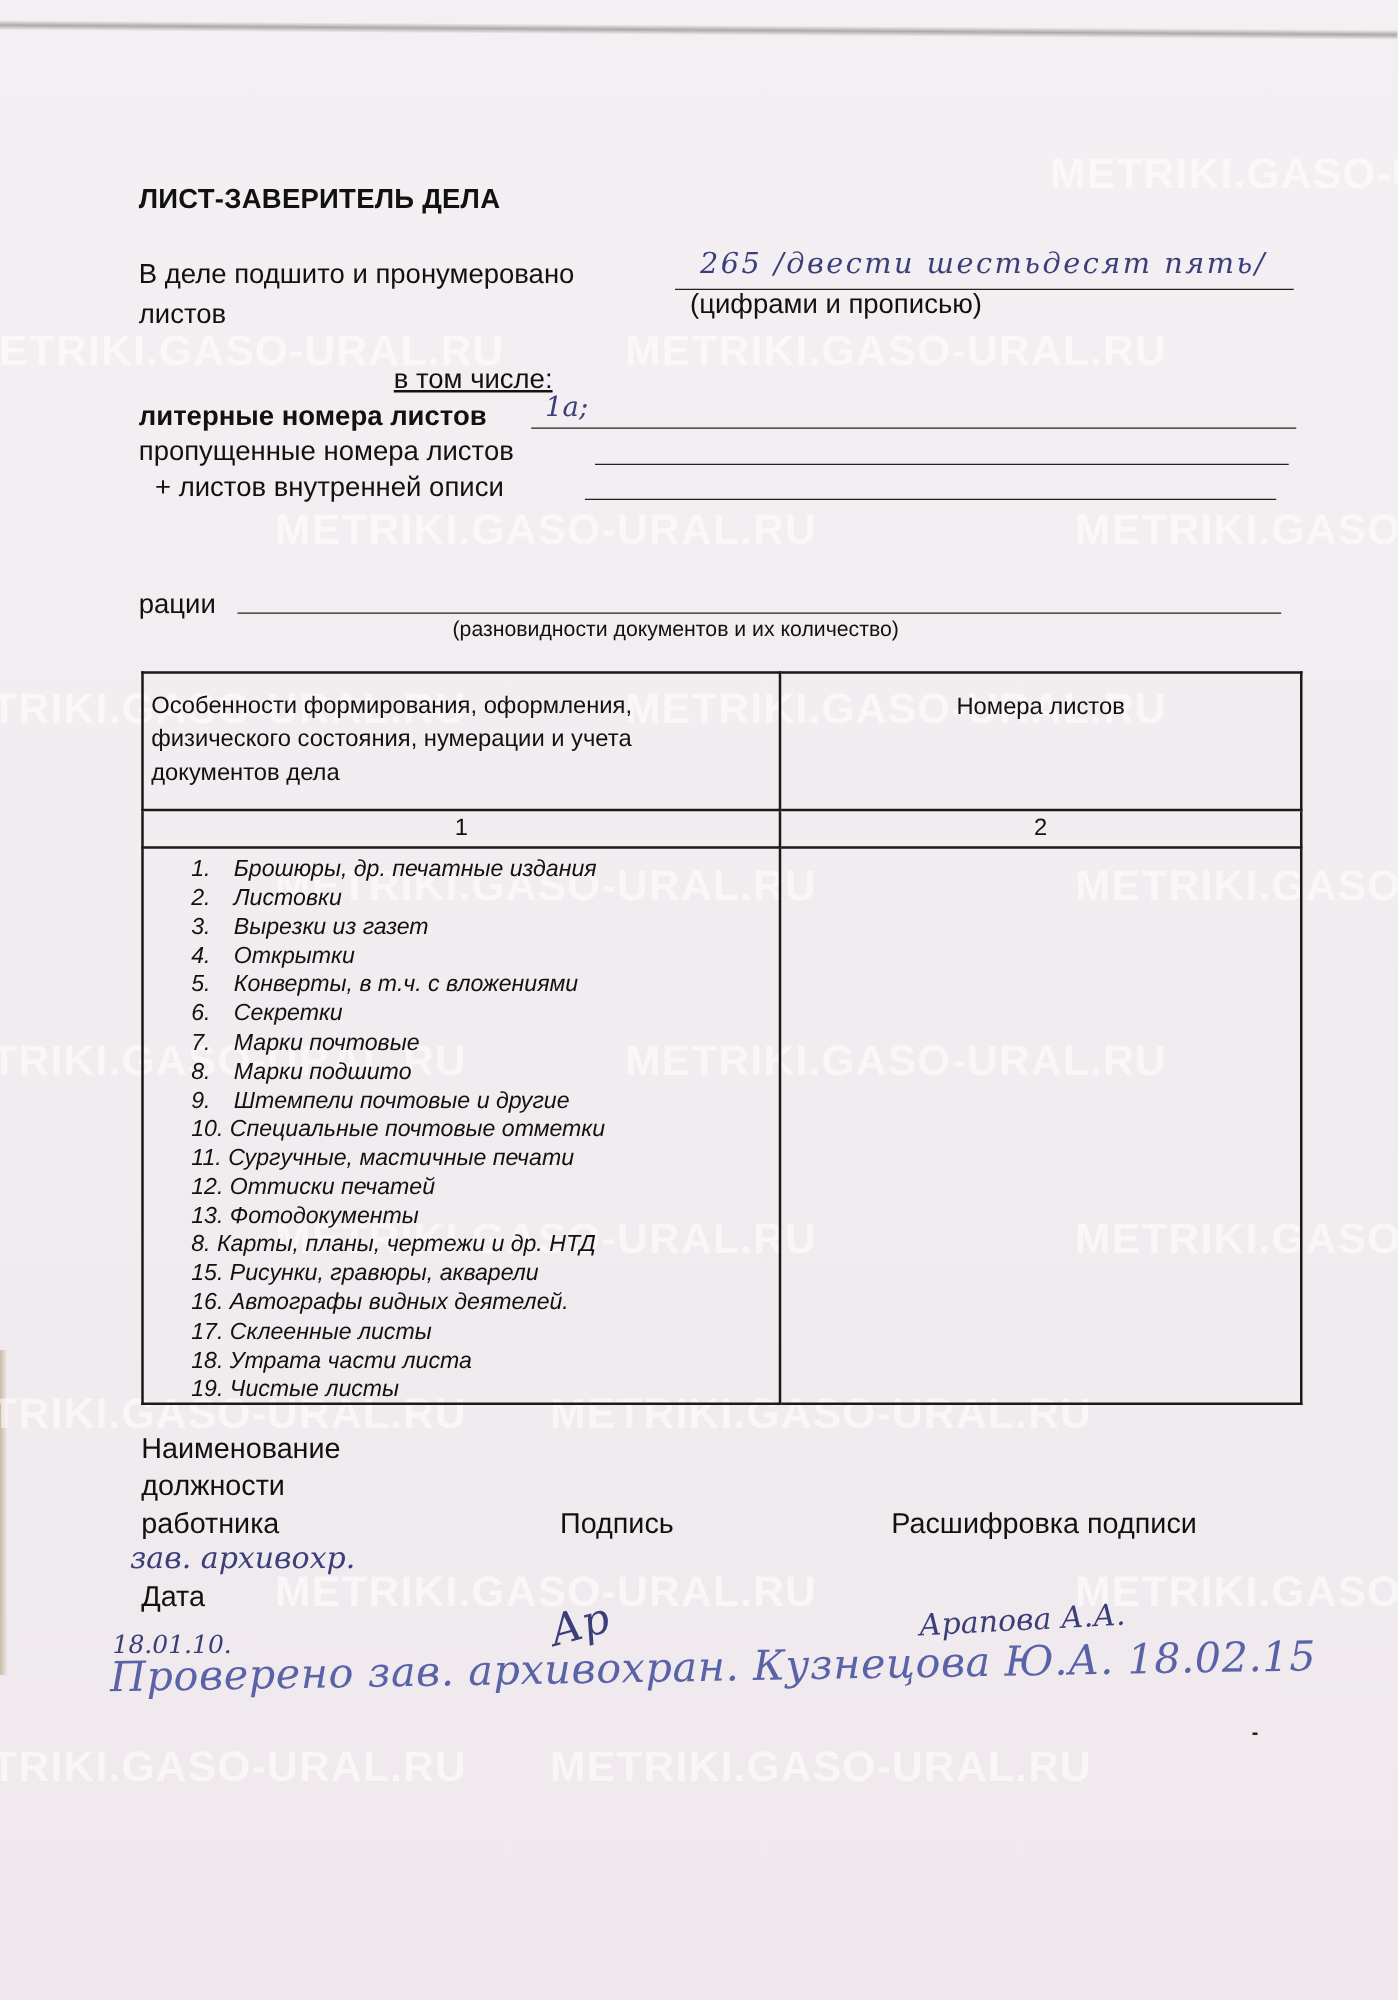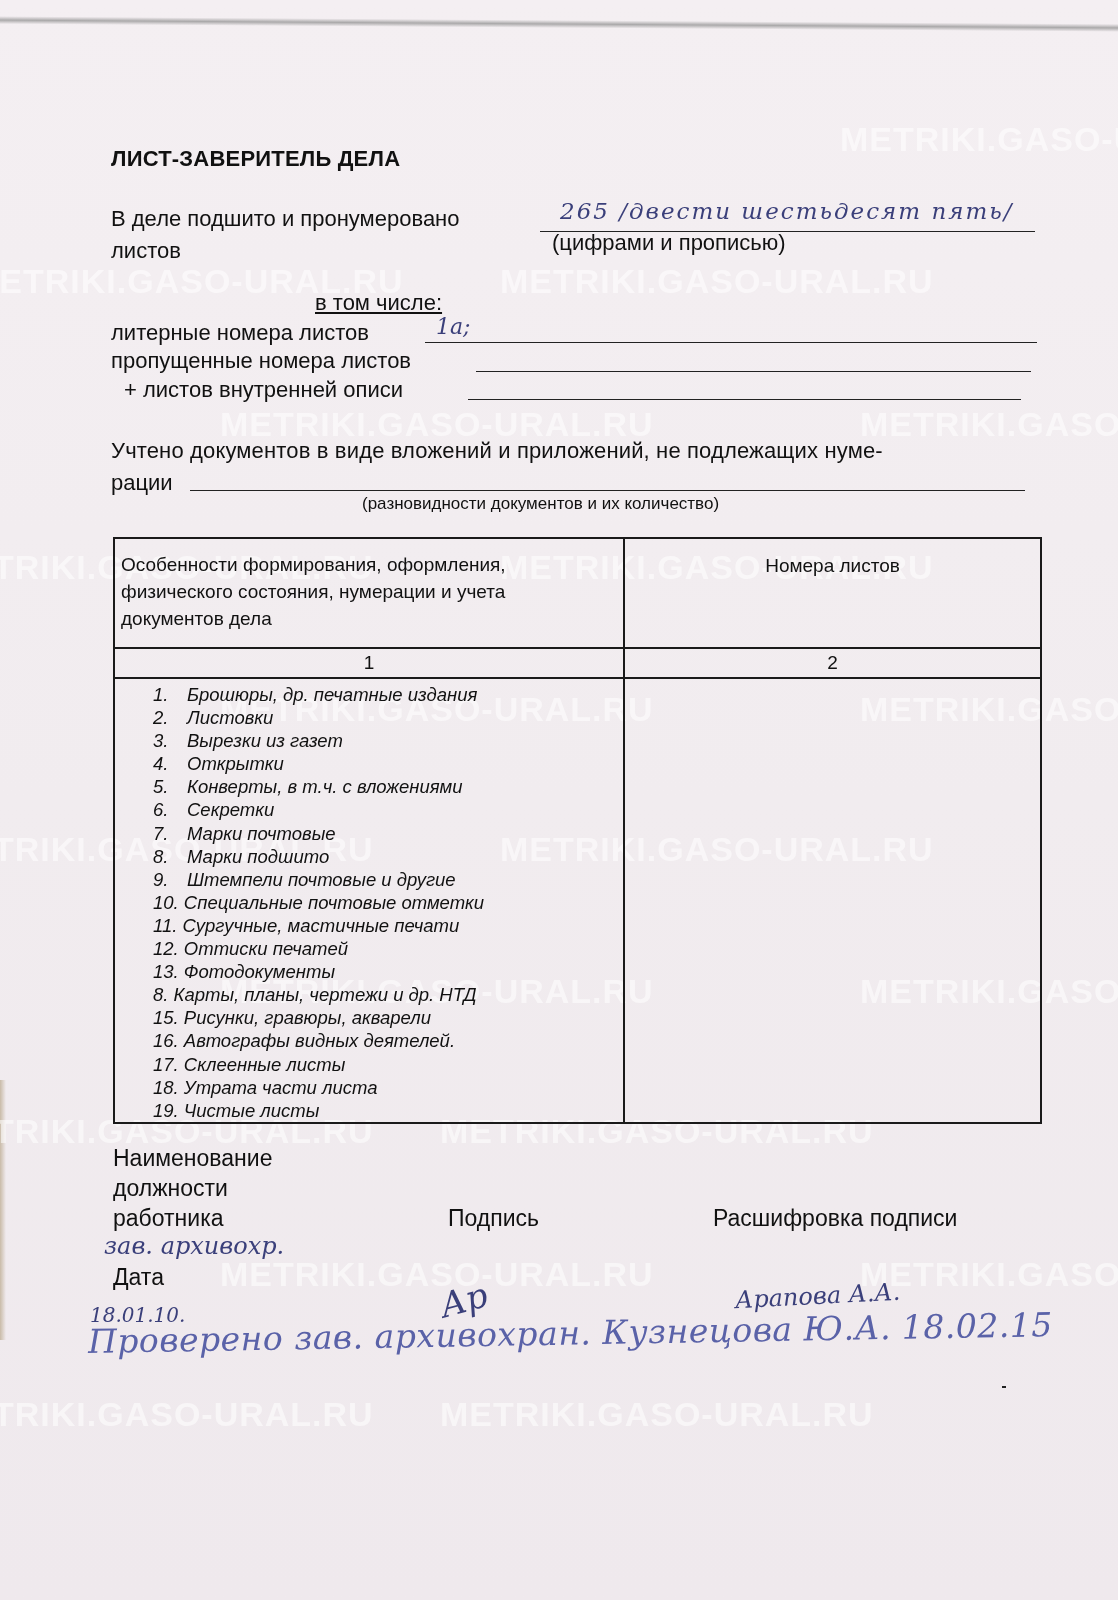--- a/index.html
+++ b/index.html
@@ -76,31 +76,30 @@
   <div class="abs txt" style="left:111px; top:206px;">В деле подшито и пронумеровано</div>
 
   <div class="abs title" style="left:111px; top:146px;">ЛИСТ-ЗАВЕРИТЕЛЬ ДЕЛА</div>
   <div class="abs txt" style="left:111px; top:238px;">листов</div>
   <div class="uline" style="left:540px; top:231px; width:495px;"></div>
   <div class="abs hand" style="left:560px; top:198px; font-size:23px; letter-spacing:2px;">265 /двести шестьдесят пять/</div>
   <div class="abs txt" style="left:552px; top:230px;">(цифрами и прописью)</div>
 
   <div class="abs txt" style="left:315px; top:290px; text-decoration:underline;text-align:center;">в том числе:</div>
 
-  <div class="abs txt" style="left:111px; top:320px;">литерные номера листов</div>
+  <div class="abs txt" style="left:111px; top:320px;font-weight:bold;">литерные номера листов</div>
   <div class="uline" style="left:425px; top:342px; width:612px;"></div>
   <div class="abs hand" style="left:436px; top:314px; font-size:22px;">1а;</div>
 
   <div class="abs txt" style="left:111px; top:348px;">пропущенные номера листов</div>
   <div class="uline" style="left:476px; top:371px; width:555px;"></div>
 
   <div class="abs txt" style="left:124px; top:377px;">+ листов внутренней описи</div>
   <div class="uline" style="left:468px; top:399px; width:553px;"></div>
 
-  <div class="abs txt" style="left:111px; top:438px; letter-spacing:0.15px;">Учтено документов в виде вложений и приложений, не подлежащих нуме-</div>
   <div class="abs txt" style="left:111px; top:470px;">рации</div>
   <div class="uline" style="left:190px; top:490px; width:835px;"></div>
   <div class="abs" style="left:362px; top:494px; font-size:17px;">(разновидности документов и их количество)</div>
 
   <table class="form">
     <tbody>
         <tr>
       <td class="col1 hdr1">
         <div>Особенности формирования, оформления,</div>
         <div>физического состояния, нумерации и учета</div>

